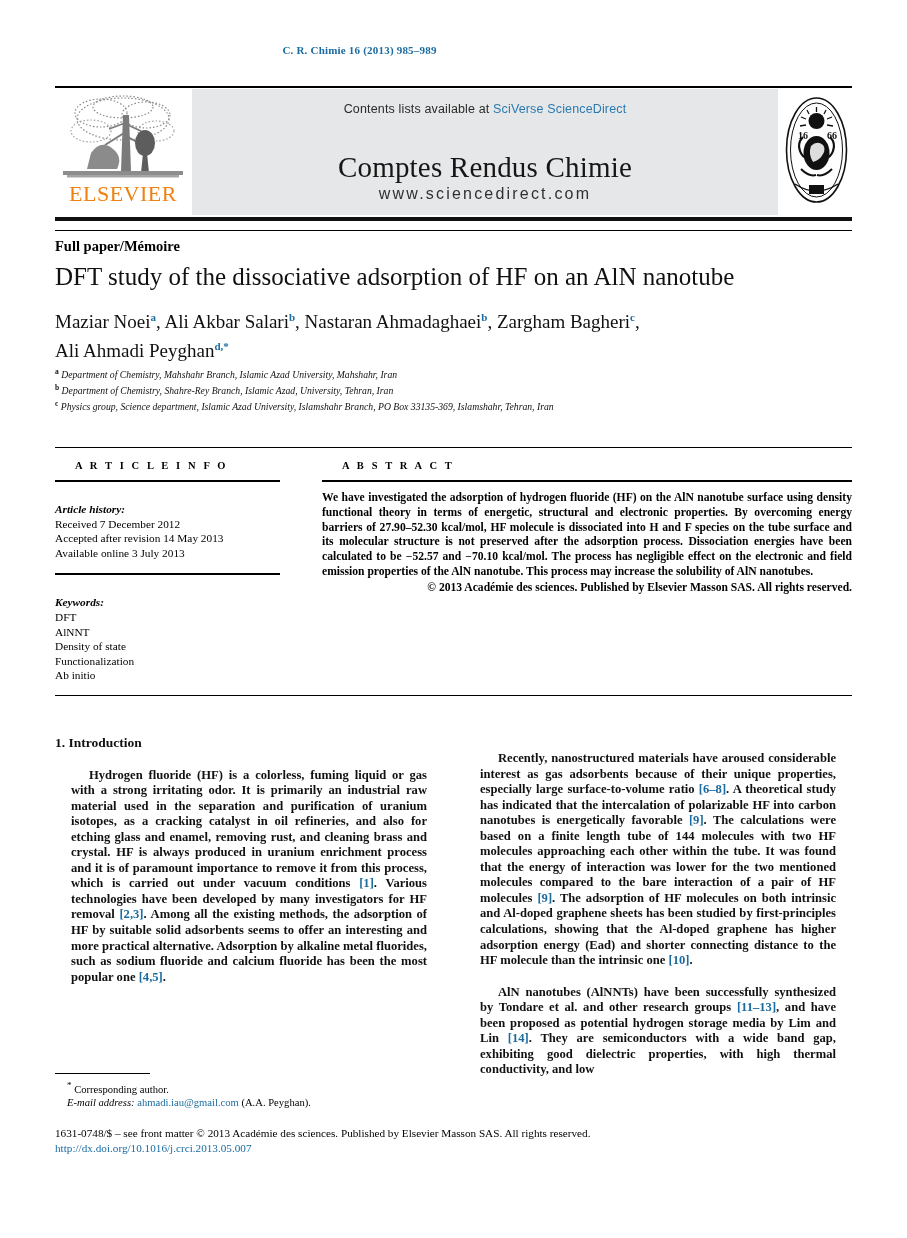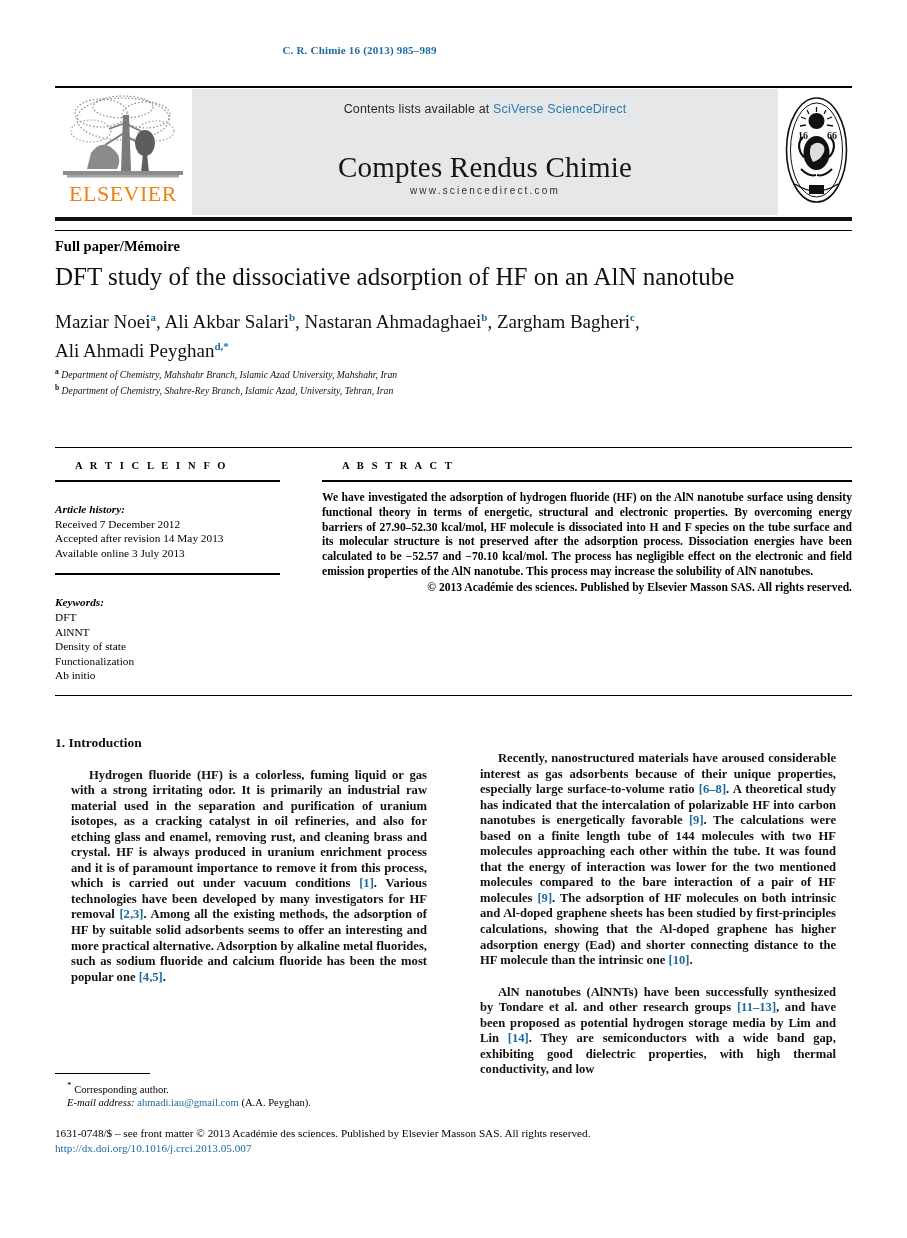--- a/index.html
+++ b/index.html
@@ -101,21 +101,21 @@
     color: #161616;
     letter-spacing: .2px;
     margin-top: 20px;
   }
   .journal-url {
     position: absolute;
     left: 0; top: 96px;
     width: 586px;
     text-align: center;
     font-family: "Liberation Sans", sans-serif;
-    font-size: 10px;
+    font-size: 16px;
     color: #303030;
     letter-spacing: 2.2px;
   }
   .seal {
     position: absolute;
     left: 726px; top: 3px;
     width: 71px; height: 126px;
     background: #fff;
   }
 
@@ -381,20 +381,21 @@
   <div class="paper-title">DFT study of the dissociative adsorption of HF on an AlN nanotube</div>
 
   <div class="authors">
     <span>Maziar Noei</span><sup>a</sup>, <span>Ali Akbar Salari</span><sup>b</sup>, <span>Nastaran Ahmadaghaei</span><sup>b</sup>, <span>Zargham Bagheri</span><sup>c</sup>,<br>
     <span>Ali Ahmadi Peyghan</span><sup class="star">d,*</sup>
   </div>
 
   <div class="affiliations">
     <div><sup>a</sup> <span>Department of Chemistry, Mahshahr Branch, Islamic Azad University, Mahshahr, Iran</span></div>
     <div><sup>b</sup> <span>Department of Chemistry, Shahre-Rey Branch, Islamic Azad, University, Tehran, Iran</span></div>
+    <div><sup>c</sup> <span>Physics group, Science department, Islamic Azad University, Islamshahr Branch, PO Box 33135-369, Islamshahr, Tehran, Iran</span></div>
   </div>
 
   <div class="infoabs-rule-top"></div>
 
   <div class="col-info">
     <div class="head-small">A R T I C L E   I N F O</div>
     <div class="head-rule"></div>
     <div class="info-group">
       <div class="it">Article history:</div>
       <div>Received 7 December 2012</div>

